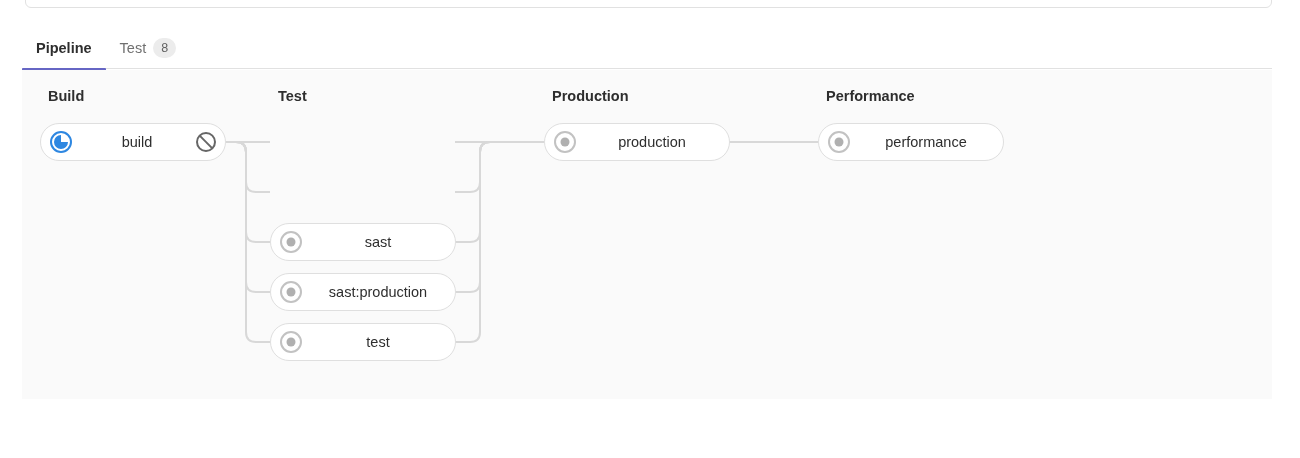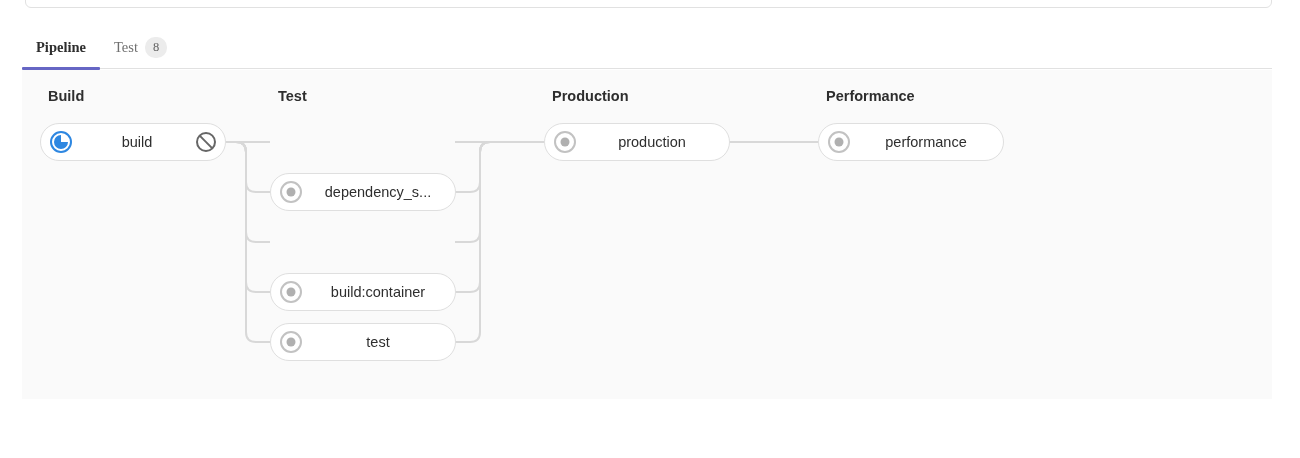--- a/index.html
+++ b/index.html
@@ -32,22 +32,21 @@
     border: 1px solid var(--border);
     border-radius: 0 0 6px 6px;
   }
   
   .tabbar {
     position: absolute;
     left: 22px; top: 28px;
     width: 1250px; height: 41px;
     border-bottom: 1px solid var(--border);
     display: flex;
-    align-items: flex-end;
-    font-family: Liberation Serif, serif;
+    align-items: center;
   }
   .tab {
     position: relative;
     height: 41px;
     display: flex;
     align-items: center;
     gap: 7px;
     padding: 0 14px;
     font-size: 14.5px;
     color: var(--muted);
@@ -175,35 +174,35 @@
     <span class="job-label">build</span>
     <button class="cancel-btn">
       <svg width="22" height="22" viewBox="0 0 22 22">
         <circle class="ban-stroke" cx="11" cy="11" r="9" fill="none" stroke-width="2"></circle>
         <line class="ban-stroke" x1="4.9" y1="4.9" x2="17.1" y2="17.1" stroke-width="2"></line>
       </svg>
     </button>
   </div>
 
 
-  <div class="job-pill" style="left:248px; top:103px">
-    <svg class="status-icon" width="22" height="22" viewBox="0 0 22 22">
-      <circle class="ring-created" cx="11" cy="11" r="10" fill="#fff" stroke-width="2"></circle>
-      <circle class="dot-created" cx="11" cy="11" r="4.5"></circle>
-    </svg>
-    <span class="job-label">dependency_s...</span>
-  </div>
-
+
+  <div class="job-pill" style="left:248px; top:153px">
+    <svg class="status-icon" width="22" height="22" viewBox="0 0 22 22">
+      <circle class="ring-created" cx="11" cy="11" r="10" fill="#fff" stroke-width="2"></circle>
+      <circle class="dot-created" cx="11" cy="11" r="4.5"></circle>
+    </svg>
+    <span class="job-label">sast</span>
+  </div>
 
   <div class="job-pill" style="left:248px; top:203px">
     <svg class="status-icon" width="22" height="22" viewBox="0 0 22 22">
       <circle class="ring-created" cx="11" cy="11" r="10" fill="#fff" stroke-width="2"></circle>
       <circle class="dot-created" cx="11" cy="11" r="4.5"></circle>
     </svg>
-    <span class="job-label">build:container</span>
+    <span class="job-label">sast:production</span>
   </div>
 
   <div class="job-pill" style="left:248px; top:253px">
     <svg class="status-icon" width="22" height="22" viewBox="0 0 22 22">
       <circle class="ring-created" cx="11" cy="11" r="10" fill="#fff" stroke-width="2"></circle>
       <circle class="dot-created" cx="11" cy="11" r="4.5"></circle>
     </svg>
     <span class="job-label">test</span>
   </div>
 

